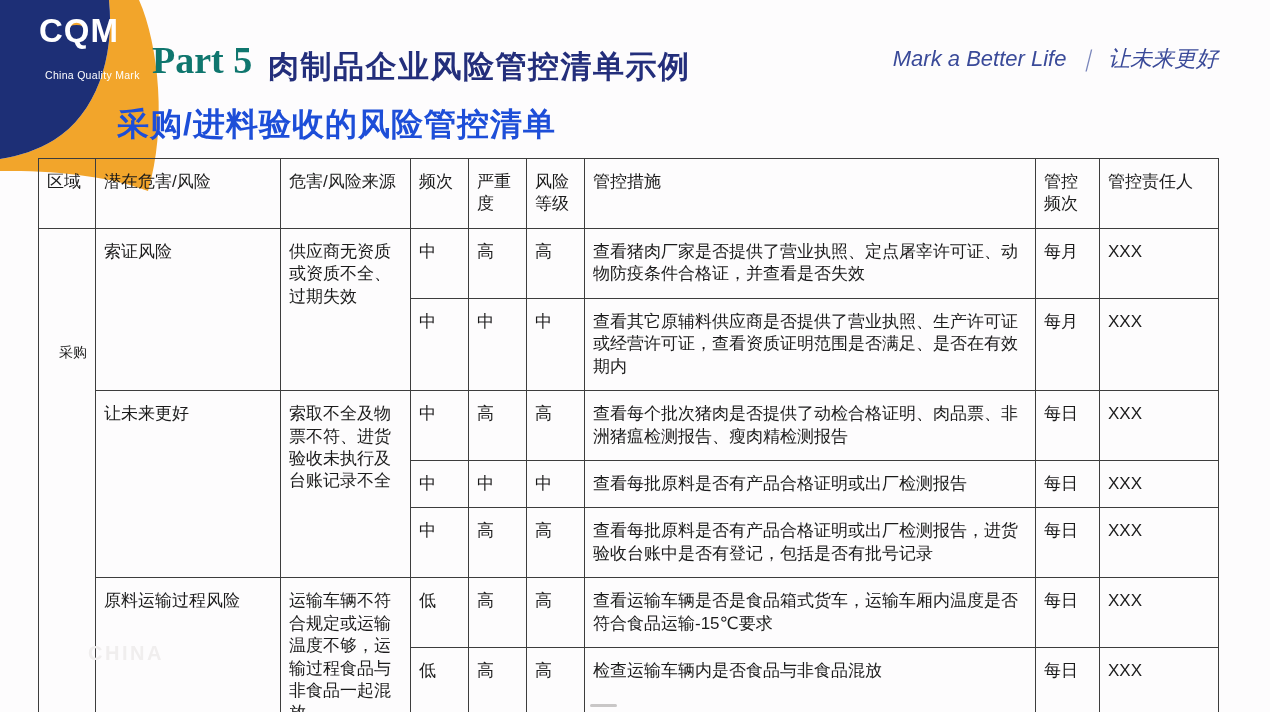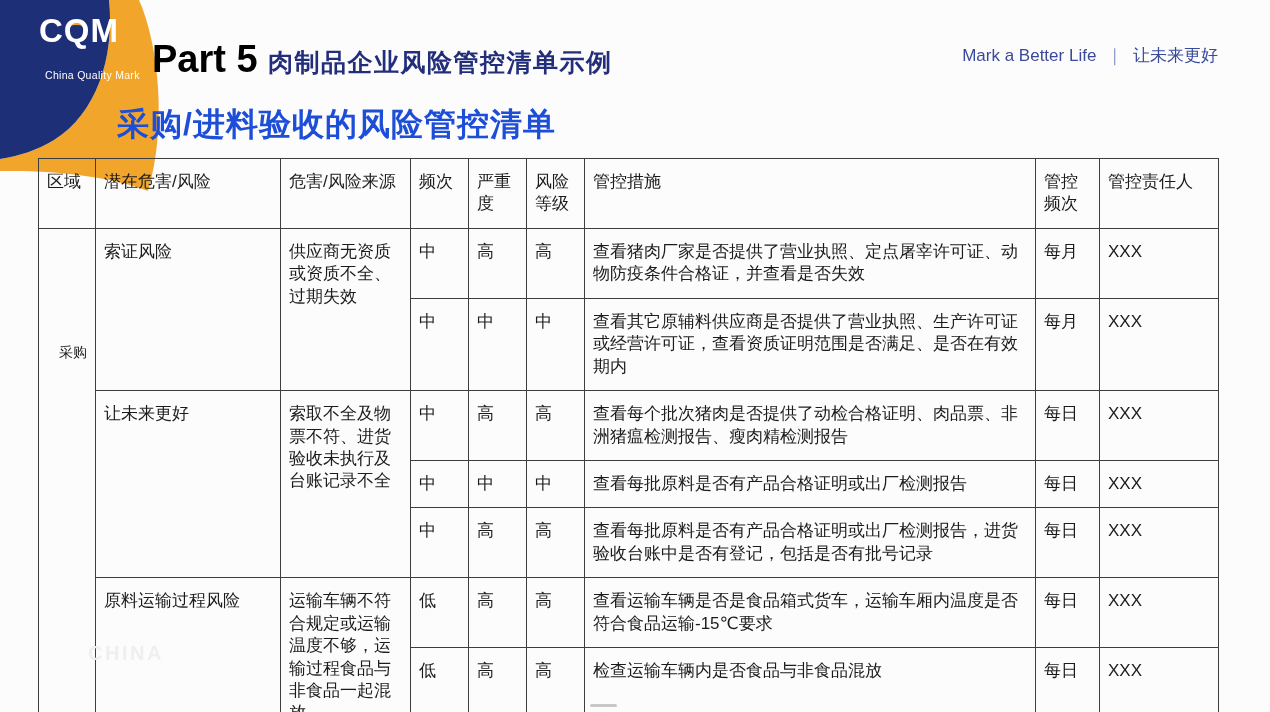--- a/index.html
+++ b/index.html
@@ -10,24 +10,24 @@
   }
   
   .logo-svg { position:absolute; left:0; top:0; }
   .logo-cqm { position:absolute; left:39px; top:12px; font-size:33px; font-weight:700;
               color:#ffffff; letter-spacing:1px; }
   .q-arc { position:absolute; left:65px; top:20px; width:23px; height:10px;
            border-top:5px solid #f2a52b; border-left:2px solid transparent; border-right:2px solid transparent;
            border-radius:50% 50% 0 0 / 100% 100% 0 0; box-sizing:border-box; }
   .logo-sub { position:absolute; left:29px; top:69px; font-size:10.5px; color:#ffffff; letter-spacing:.3px;margin-left:16px; }
   
-  .part-label { position:absolute; left:152px; top:38px; font-size:38px; font-weight:700; color:#000000; }
-  .page-title { position:absolute; left:268px; top:46px; font-size:25px; font-weight:700;
+  .part-label { position:absolute; left:152px; top:38px; font-size:38px; font-weight:700; color:#0f766e;font-family:Liberation Serif, serif; }
+  .page-title { position:absolute; left:268px; top:46px; font-size:31px; font-weight:700;
                 color:#232e7b; letter-spacing:1.5px; }
-  .tagline { position:absolute; top:44px; right:52px; font-size:17px; color:#3a4a99; }
+  .tagline { position:absolute; top:44px; right:52px; font-size:22px; color:#3a4a99;font-style:italic; }
   .tagline .sep { margin:0 10px; color:#7a86bb; }
   .section-title { position:absolute; left:117px; top:103px; font-size:32px; font-weight:700;
                    color:#1d4ed8; letter-spacing:1px; }
   
   .table-wrap { position:absolute; left:38px; top:158px; }
   table { border-collapse:collapse; table-layout:fixed; width:1180px;
           font-size:17px; color:#1b1b1b; }
   th, td { border:1.6px solid #3d3d3d; padding:12px 8px; vertical-align:top;
            text-align:left; font-weight:400; line-height:1.32; word-break:break-all; }
   thead tr { height:54px; }

